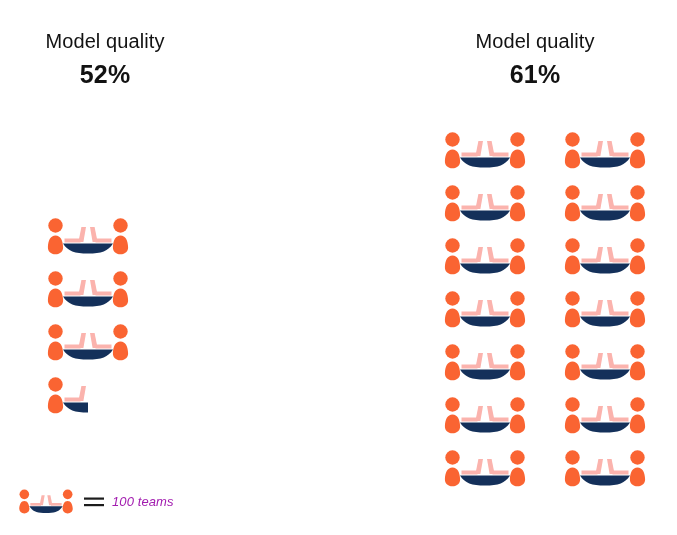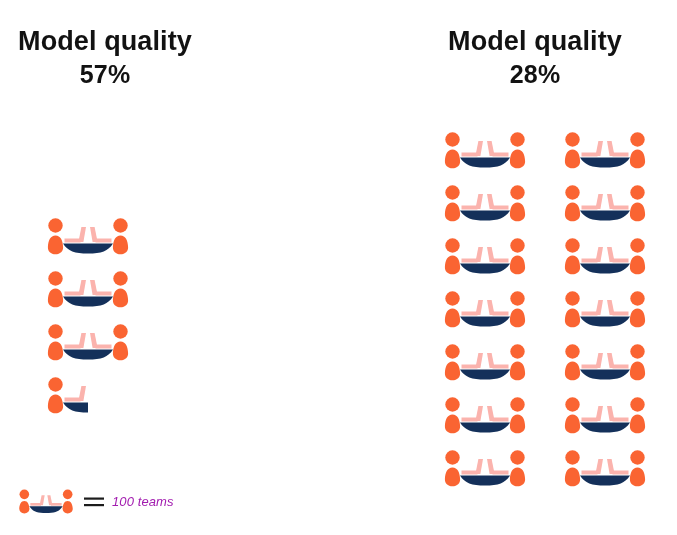--- a/index.html
+++ b/index.html
@@ -21,22 +21,22 @@
     inset: 0;
   }
 
   
   .panel-title {
     position: absolute;
     text-align: center;
     color: #121212;
   }
   .panel-title .label {
-    font-size: 27px;
-    font-weight: 700;
+    font-size: 20px;
+    font-weight: 400;
     line-height: 30px;
     letter-spacing: 0.1px;
     white-space: nowrap;
   }
   .panel-title .value {
     font-size: 25px;
     font-weight: 700;
     line-height: 32px;
     letter-spacing: 0.2px;
     margin-top: 2px;
@@ -119,27 +119,27 @@
     font-style: italic;
   }
 </style>
 </head>
 <body>
 
 <div class="canvas">
 
   <div class="panel-title" id="title-left">
     <div class="label">Model quality</div>
-    <div class="value">57%</div>
+    <div class="value">52%</div>
   </div>
 
 
   <div class="panel-title" id="title-right">
     <div class="label">Model quality</div>
-    <div class="value">28%</div>
+    <div class="value">61%</div>
   </div>
 
   <div class="picto-group" id="group-left">
       <div class="picto-row">
         <div class="picto-cell col0">
           <svg viewBox="0 0 84 42" width="84" height="42" aria-hidden="true">
             <circle cx="9.5" cy="9.5" r="7.2" fill="#fa6432"></circle>
             <path d="M9.5 19.5 c5.1 0 7.3 5.2 7.6 11.4 c0.2 4.3 -2.9 7.3 -7.6 7.3 c-4.7 0 -7.8 -3.0 -7.6 -7.3 c0.3 -6.2 2.5 -11.4 7.6 -11.4 z" fill="#fa6432"></path>
             <circle cx="74.5" cy="9.5" r="7.2" fill="#fa6432"></circle>
             <path d="M74.5 19.5 c5.1 0 7.3 5.2 7.6 11.4 c0.2 4.3 -2.9 7.3 -7.6 7.3 c-4.7 0 -7.8 -3.0 -7.6 -7.3 c0.3 -6.2 2.5 -11.4 7.6 -11.4 z" fill="#fa6432"></path>

